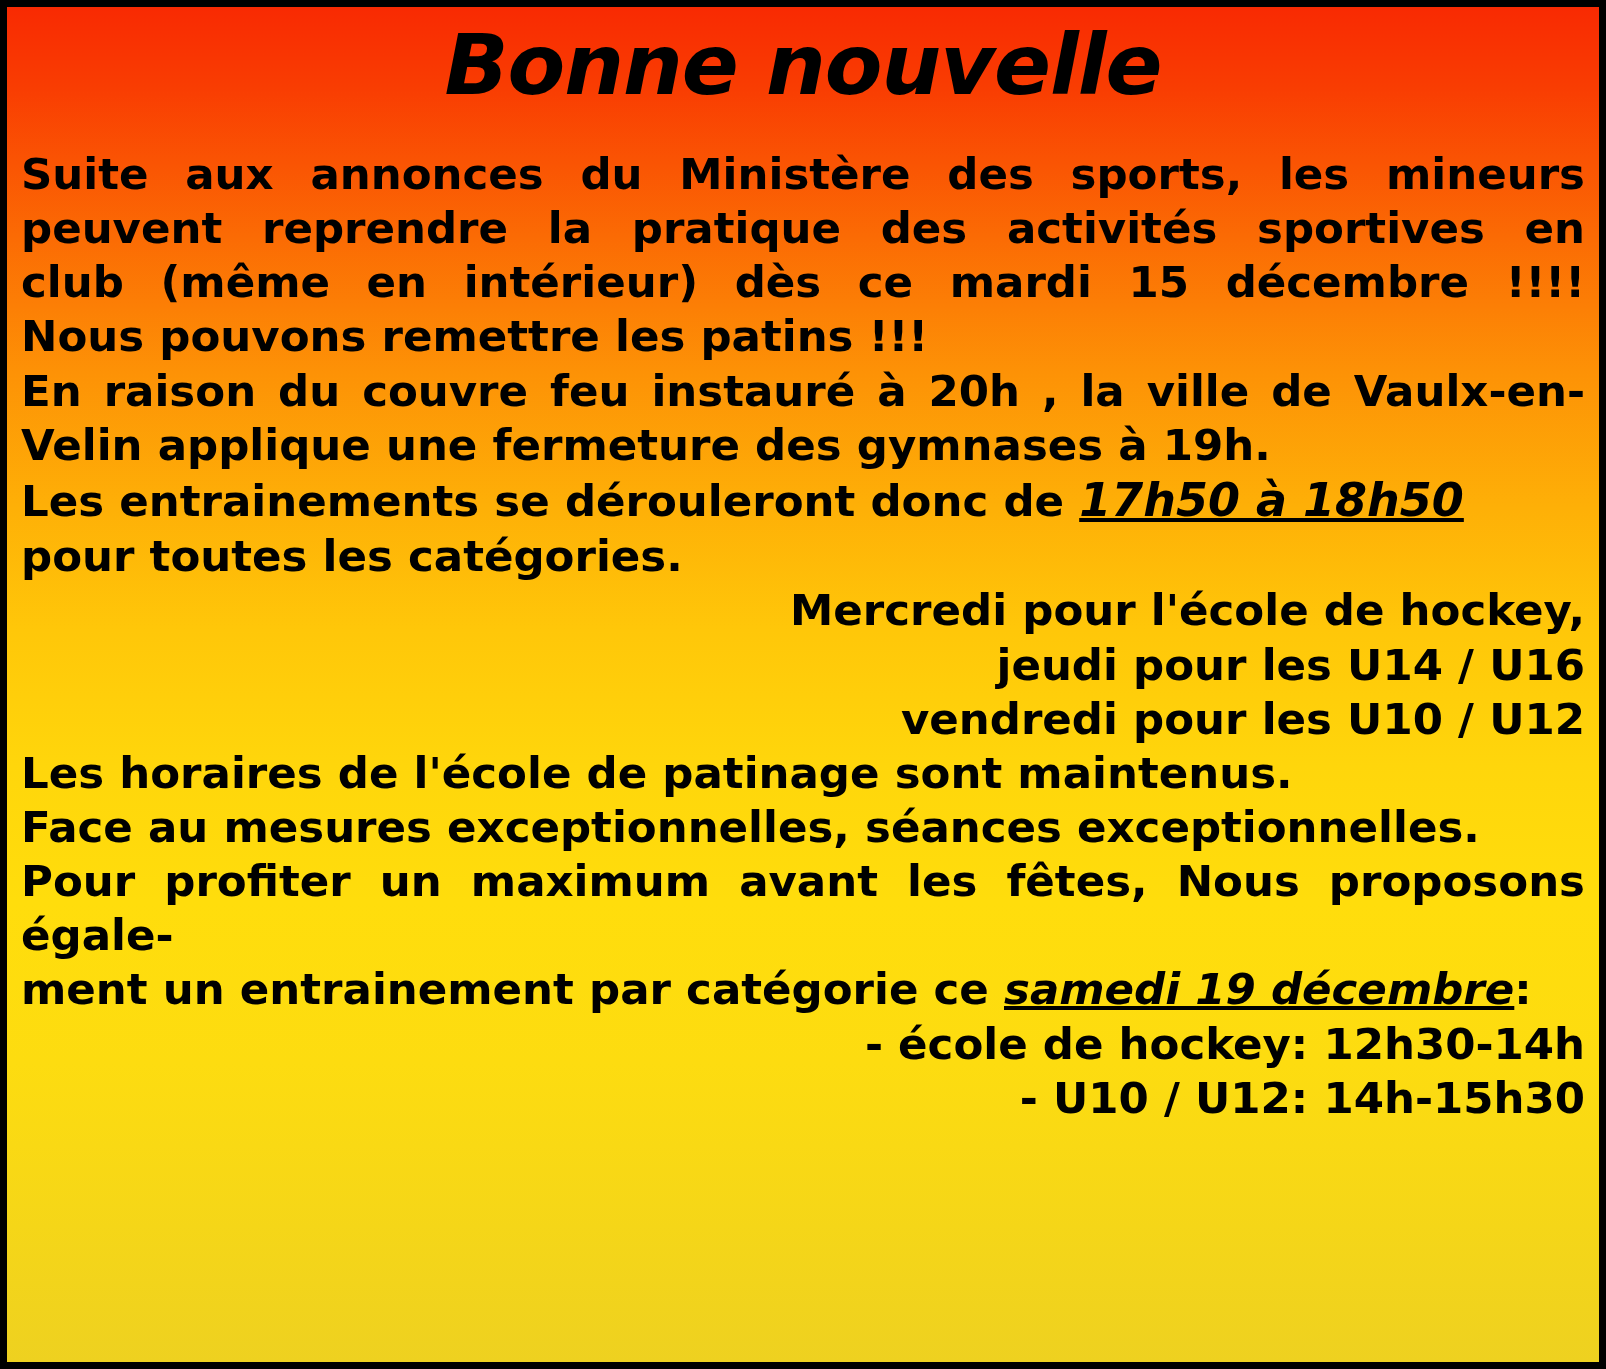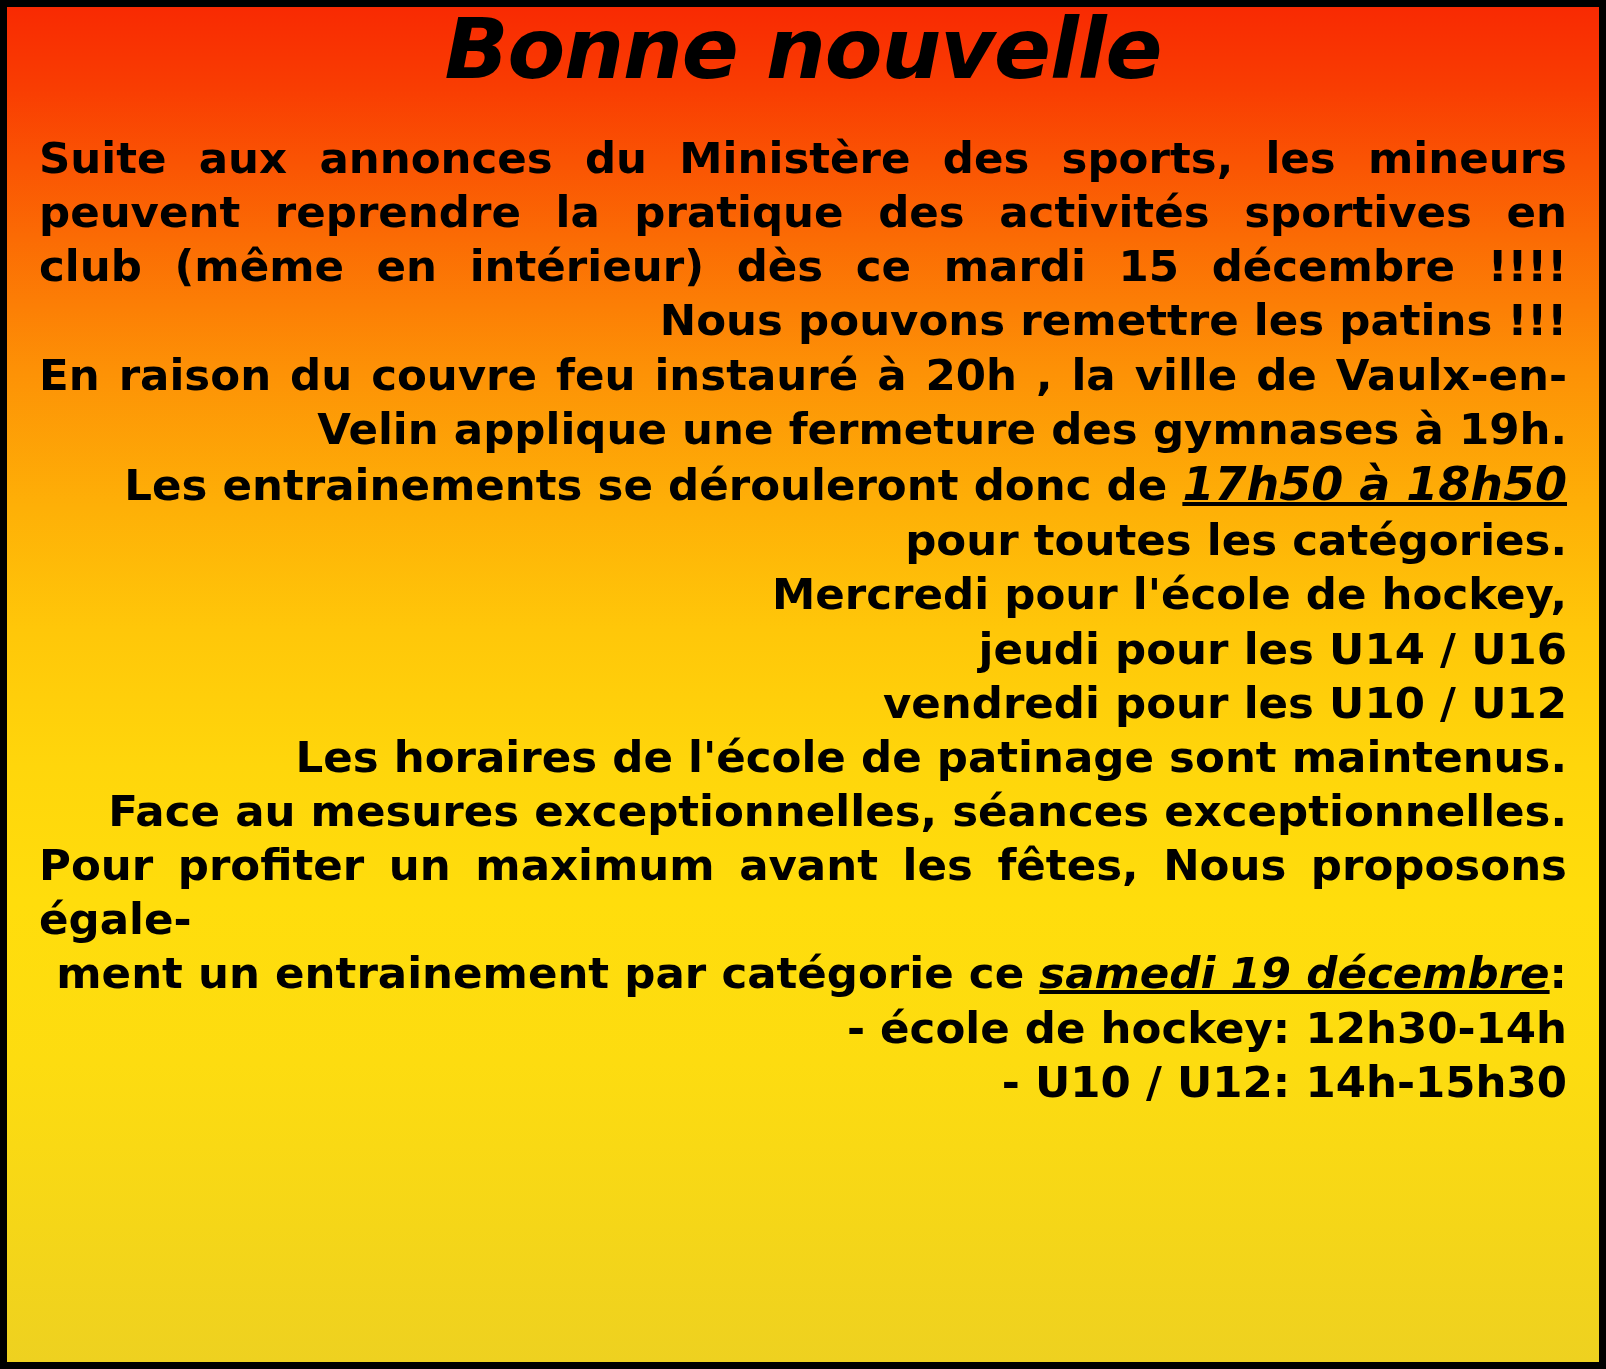--- a/index.html
+++ b/index.html
@@ -35,43 +35,44 @@
   }
   .title {
     text-align: center;
     font-family: "DejaVu Sans", sans-serif;
     font-weight: bold;
     font-style: italic;
     font-size: 84px;
     line-height: 1.0;
     color: #000;
     letter-spacing: -1px;
+    padding-top: 16px;
     margin-bottom: 6px;
     white-space: nowrap;
   }
   .body-text {
-    padding: 0 32px;
+    padding: 0 14px;
     color: #000;
     font-weight: bold;
     font-size: 43.5px;
     line-height: 1.245;
     margin-top: 40px;
   }
   p {
     margin: 0;
   }
   .justify {
     text-align: justify;
     text-align-last: justify;
   }
   .center {
     text-align: right;
   }
   .left {
-    text-align: right;
+    text-align: left;
   }
   u, .u {
     text-decoration: underline;
     text-decoration-thickness: 4px;
     text-underline-offset: 2px;
     font-style: italic;
   }
   .bigger {
     font-size: 46px;
   }

